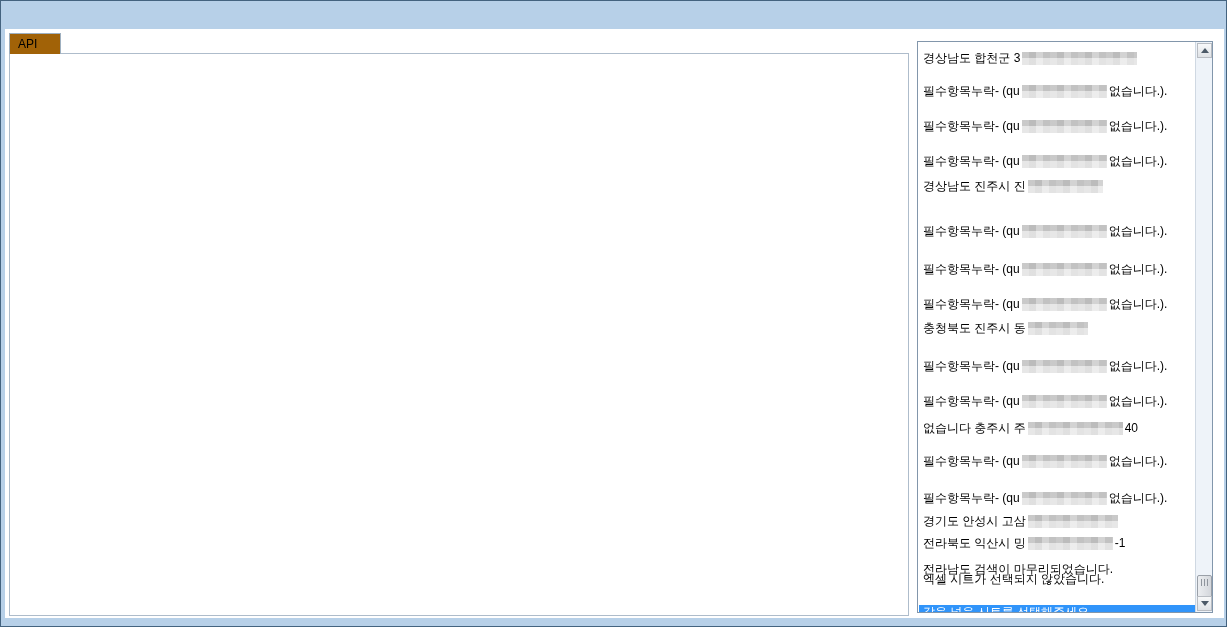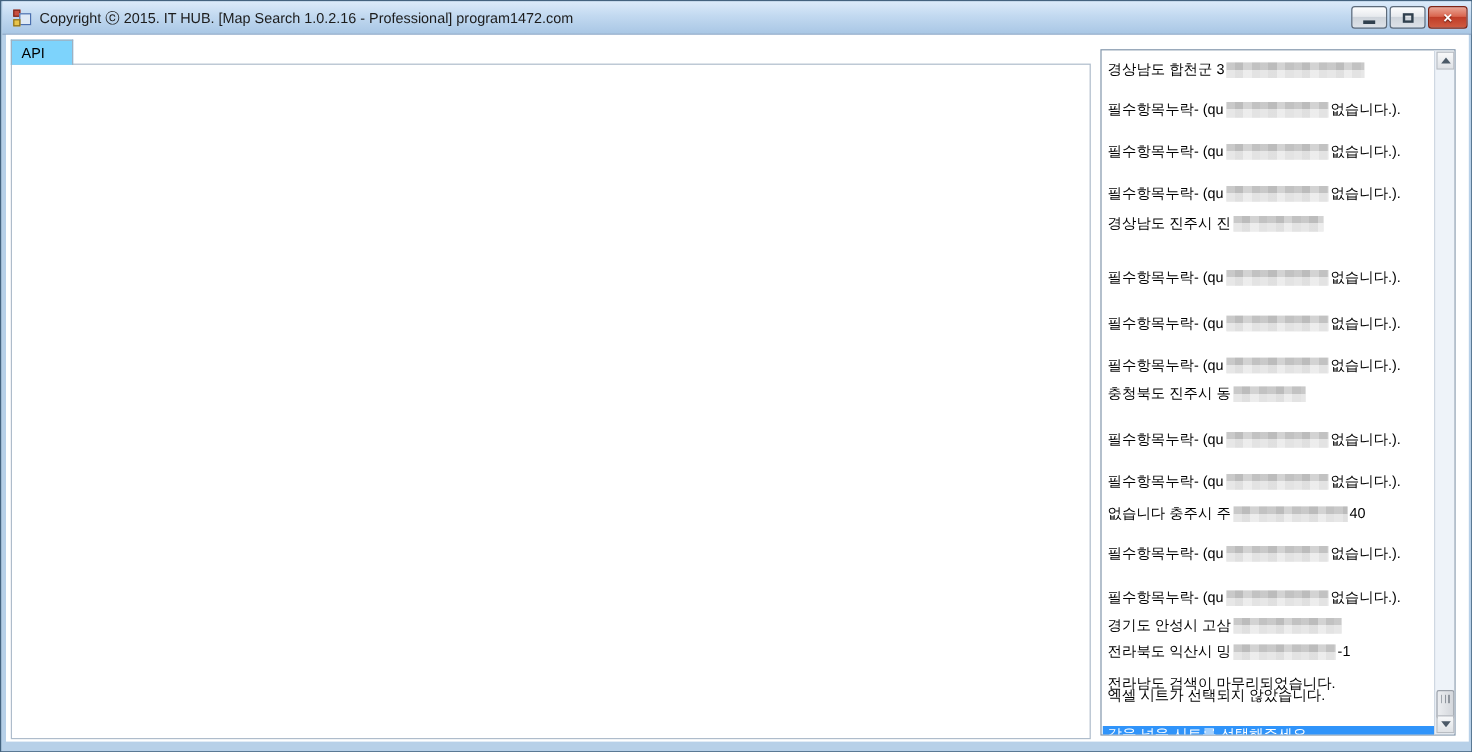--- a/index.html
+++ b/index.html
@@ -15,21 +15,21 @@
   .title-text{position:absolute;left:31px;top:0;height:28px;line-height:28px;color:#1c1c1c;white-space:nowrap;}
   .wbtn{position:absolute;top:4px;height:19px;border-radius:3px;border:1px solid #5e6b7a;
     background:linear-gradient(180deg,#fdfdfd,#e7eaee 45%,#ced4db 50%,#dde2e8);display:flex;align-items:center;justify-content:center;}
   .wbtn.min{left:1124px;width:30px;}
   .wbtn.max{left:1156px;width:30px;}
   .wbtn.close{left:1188px;width:33px;background:linear-gradient(180deg,#eaa595,#d9664f 45%,#c03d28 50%,#cf5b41);border-color:#7e2415;}
   .glyph-min{width:10px;height:3px;background:#30404e;margin-top:8px;}
   .glyph-max{width:9px;height:8px;border:2px solid #30404e;background:transparent;}
   .glyph-x{color:#fff;font-weight:bold;font-size:13px;line-height:17px;text-shadow:0 1px 1px #5e1206;}
   .client{position:absolute;left:4px;top:28px;width:1219px;height:589px;background:#ffffff;}
-  .tab{position:absolute;left:8px;top:32px;width:52px;height:21px;background:#7dd3fc;border:1px solid #9fb0c0;border-bottom:none;
+  .tab{position:absolute;left:8px;top:32px;width:52px;height:21px;background:#a16207;border:1px solid #9fb0c0;border-bottom:none;
     z-index:3;line-height:20px;padding-left:8px;}
   .tabpage{position:absolute;left:8px;top:52px;width:900px;height:563px;background:#fff;border:1px solid #aebccb;z-index:1;}
   .gbox{position:absolute;border:1px solid #dde3ea;border-radius:3px;background:#fff;}
   .boxA{left:16px;top:62px;width:885px;height:55px;}
   .boxB{left:16px;top:122px;width:885px;height:42px;}
   .boxC{left:16px;top:170px;width:885px;height:441px;}
   .lbl{position:absolute;height:21px;line-height:21px;text-align:right;white-space:nowrap;}
   .tb{position:absolute;height:21px;border:1px solid #8ba3b8;background:#fff;text-align:center;
     font-family:"Liberation Sans","DejaVu Sans",sans-serif;font-size:12px;padding:0 2px;}
   .btn{position:absolute;height:22px;background:linear-gradient(180deg,#f7f7f7,#ebebeb 45%,#d8d8d8 50%,#d0d0d0);
@@ -69,37 +69,20 @@
   .listbox{position:absolute;left:916px;top:40px;width:296px;height:572px;background:#fff;border:1px solid #8296ab;overflow:hidden;}
   .log-item{position:absolute;left:5px;right:18px;height:15px;line-height:15px;white-space:nowrap;overflow:hidden;}
   .log-item.sel{left:1px;right:17px;background:#3094fa;color:#fff;padding-left:4px;height:14px;line-height:14px;}
   .lb-vscroll{position:absolute;right:0;top:0;width:17px;height:570px;background:#eef3f9;border-left:1px solid #cfd8e2;}
 </style>
 </head>
 <body>
 
 <div class="window">
 
-  <div class="titlebar">
-    <span class="app-icon">
-        <i class="sq1"></i>
-        <i class="sq2"></i>
-        <i class="sq3"></i>
-      </span>
-    <span class="title-text">Copyright ⓒ 2015. IT HUB. [Map Search 1.0.2.16 - Professional] program1472.com</span>
-    <div class="wbtn min">
-        <span class="glyph-min"></span>
-      </div>
-    <div class="wbtn max">
-        <span class="glyph-max"></span>
-      </div>
-    <div class="wbtn close">
-        <span class="glyph-x">×</span>
-      </div>
-  </div>
 
   <div class="client"></div>
 
   <div class="tab">API</div>
   <div class="tabpage"></div>
 
   <div class="gbox boxA"></div>
   <div class="lbl" style="left:100px;top:88px;width:80px;">epost key :</div>
   <input class="tb" style="left: 182px; top: 88px; width: 148px;" value="*************************">
   <div class="lbl" style="left:340px;top:88px;width:68px;">Client ID :</div>

